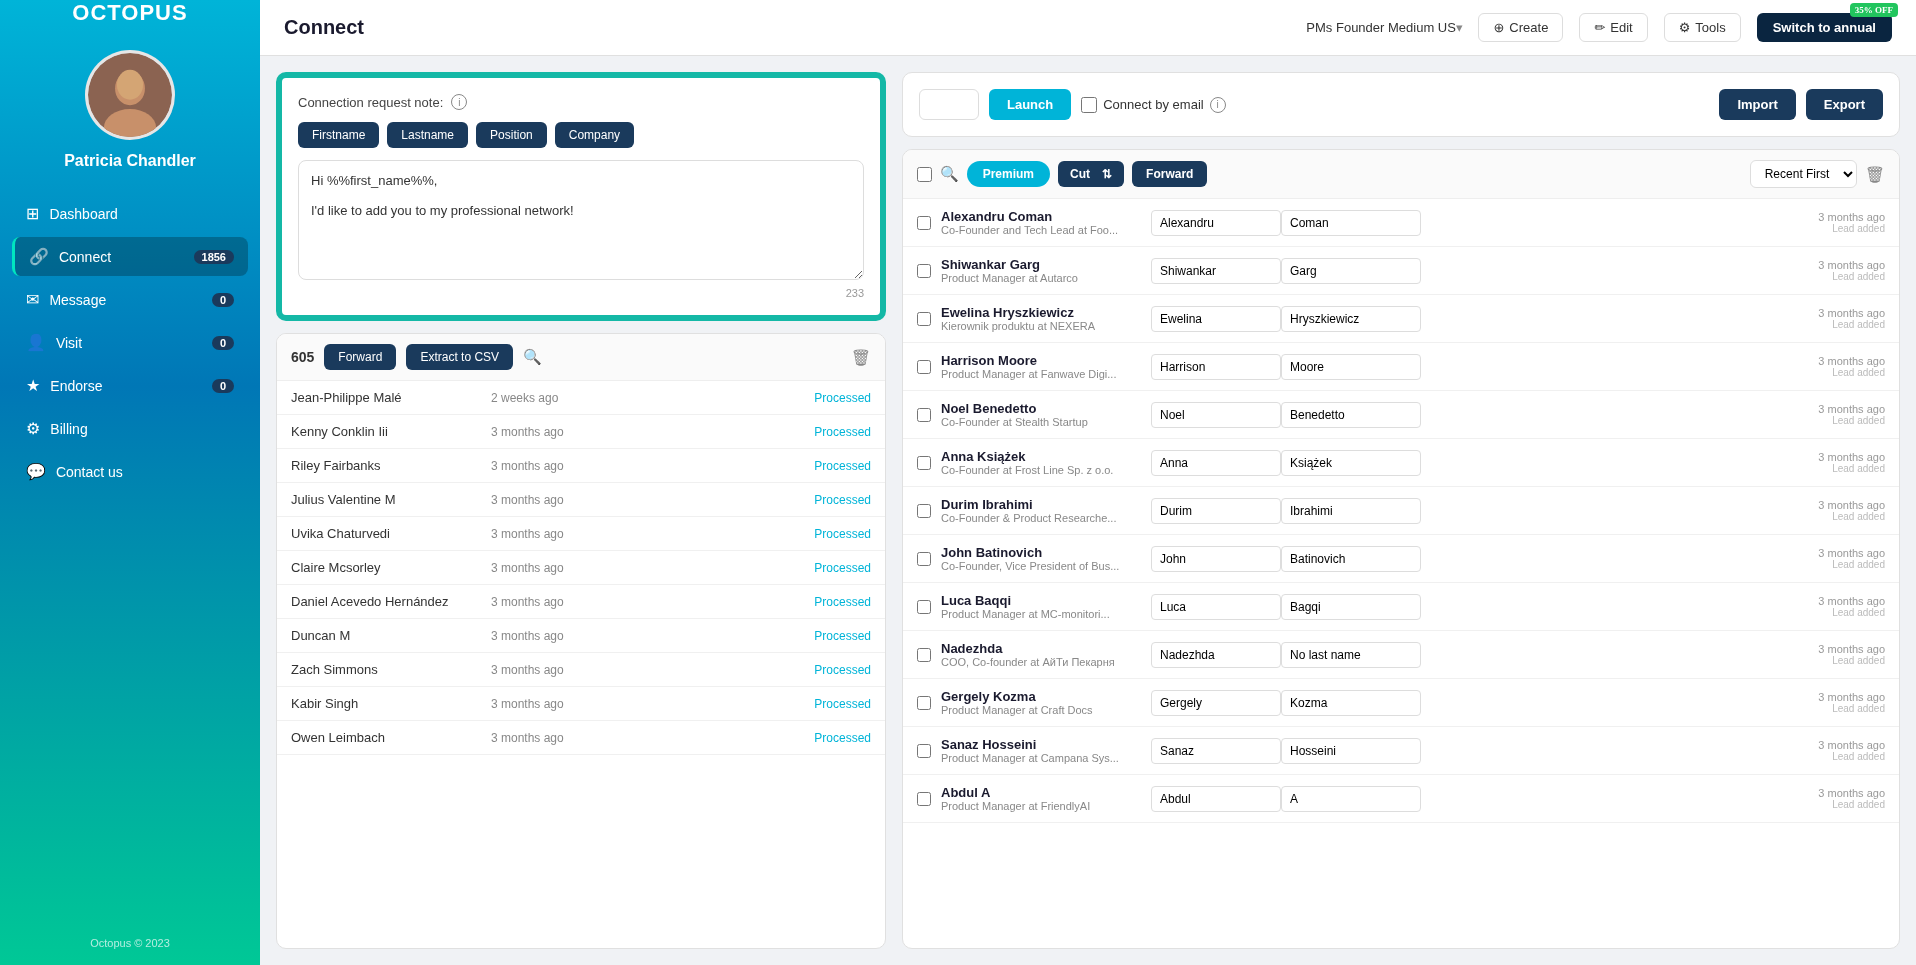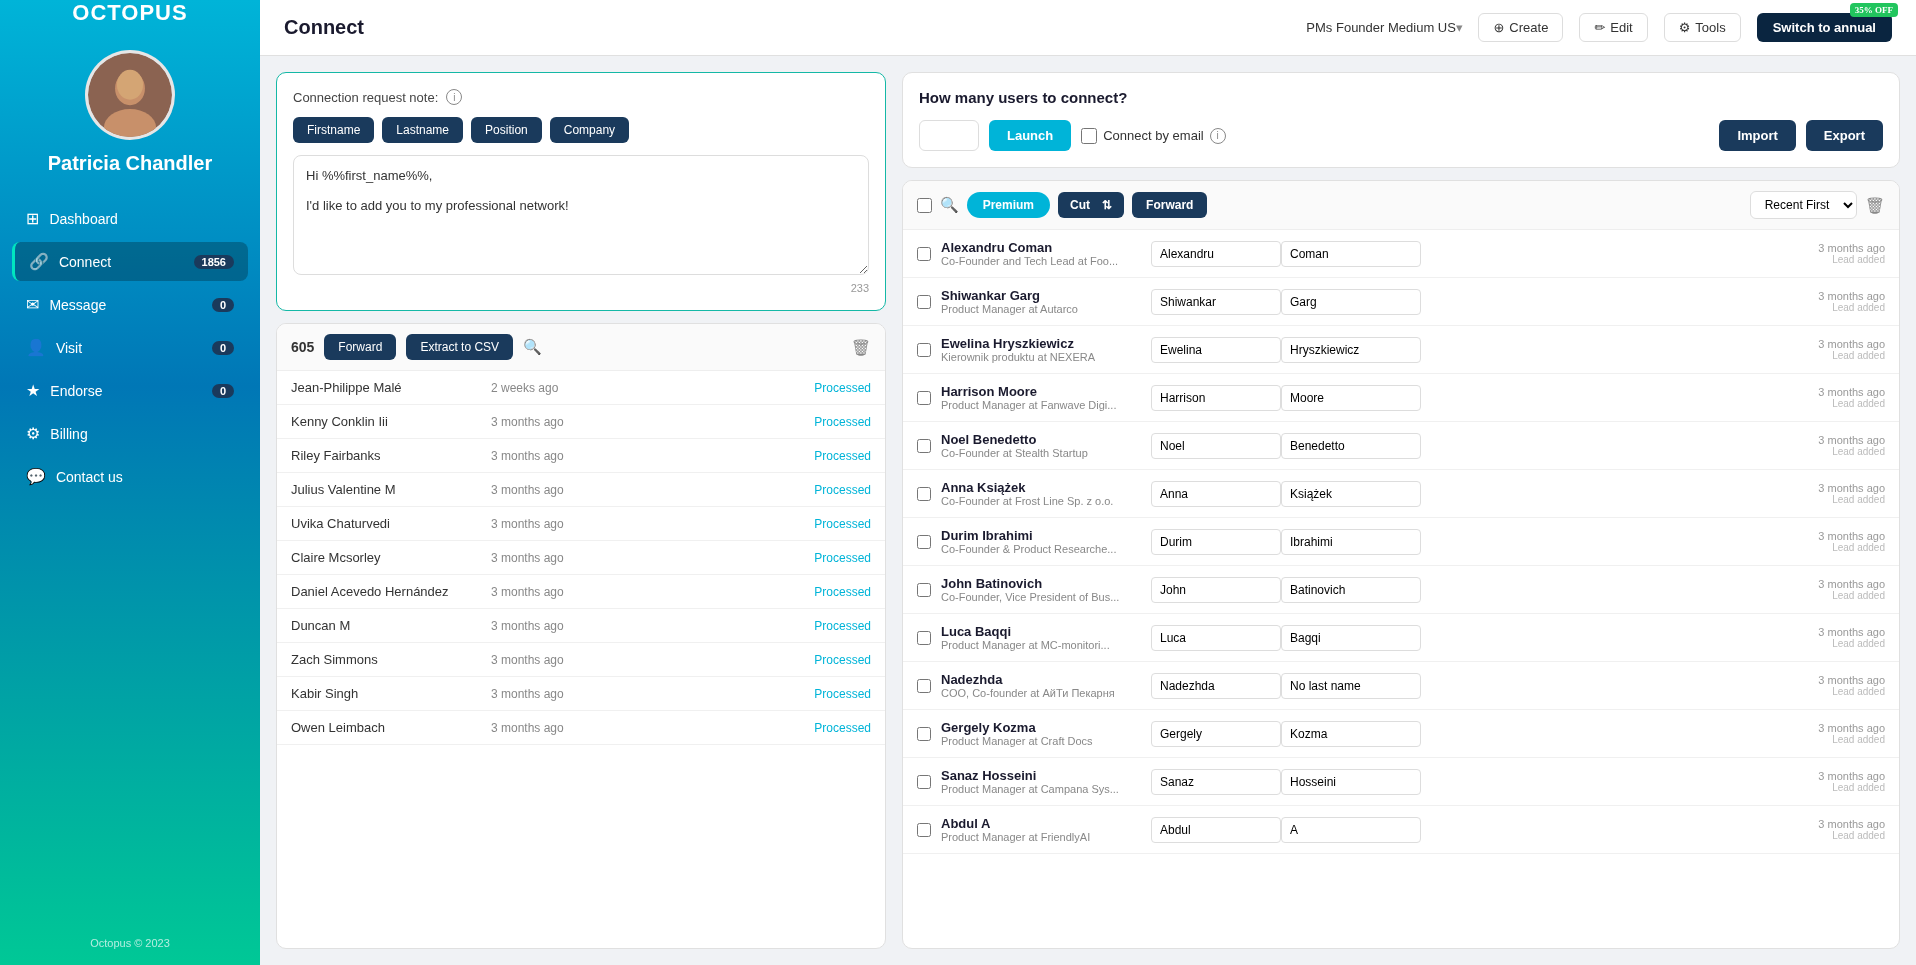--- a/index.html
+++ b/index.html
@@ -26,21 +26,21 @@
       width: 90px;
       height: 90px;
       border-radius: 50%;
       background: #ccc;
       overflow: hidden;
       margin-bottom: 12px;
       border: 3px solid rgba(255,255,255,0.5);
     }
     .avatar-wrap svg { width: 100%; height: 100%; }
     .user-name {
-      font-size: 20px;
+      font-size: 16px;
       font-weight: 700;
       text-align: center;
       margin-bottom: 24px;
       color: white;
     }
     .nav-items { width: 100%; padding: 0 12px; }
     .nav-item {
       display: flex;
       align-items: center;
       gap: 10px;
@@ -146,21 +146,21 @@
     .left-panel {
       flex: 0 0 610px;
       display: flex;
       flex-direction: column;
       gap: 12px;
     }
 
     .panel-card {
       background: white;
       border-radius: 10px;
-      border: 1px solid #14b8a6;
+      border: 6px solid #14b8a6;
       padding: 16px;
     }
 
     .connection-note-header {
       display: flex;
       align-items: center;
       gap: 8px;
       margin-bottom: 12px;
     }
     .connection-note-label { font-size: 13px; color: #444; font-weight: 500; }
@@ -444,21 +444,20 @@
     <span class="list-row-time">3 months ago</span>
     <span class="list-row-status">Processed</span>
   </div>
           </div>
       </div>
     </div>
 
     <div class="right-panel">
 
       <div class="connect-top">
-        <div class="connect-top-title">How many users to connect?</div>
         <div class="connect-top-row">
           <input class="user-count-input" type="number" value="" style="">
           <button class="launch-btn">Launch</button>
           <div class="connect-email-wrap">
             <input type="checkbox" class="connect-email-checkbox" style="">
             <label class="connect-email-label">Connect by email</label>
             <span class="info-icon">i</span>
           </div>
           <button class="import-btn">Import</button>
           <button class="export-btn">Export</button>

